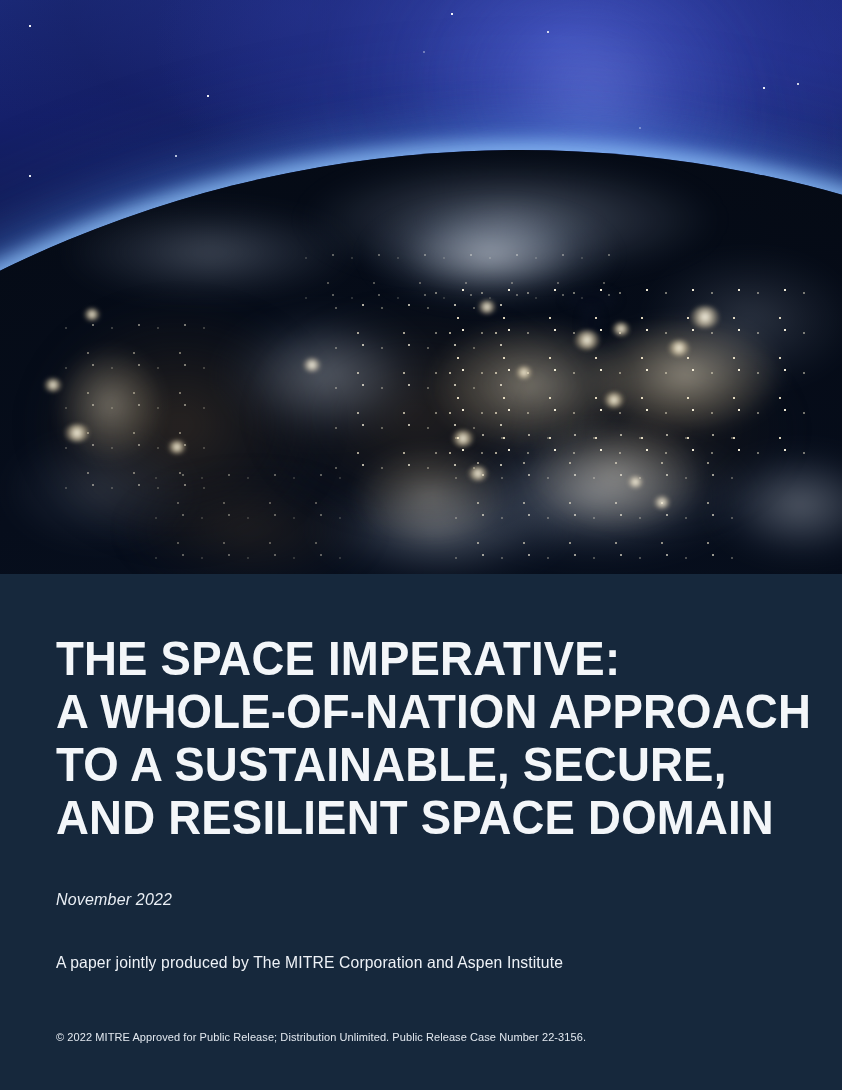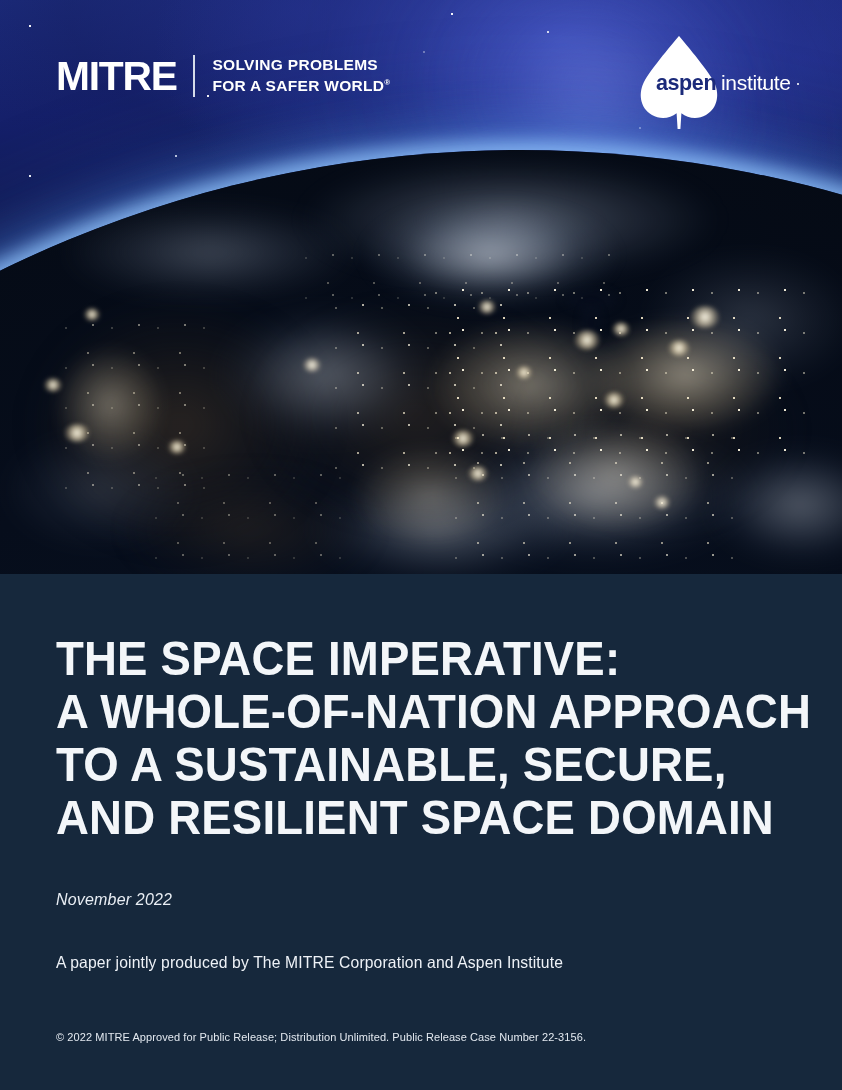--- a/index.html
+++ b/index.html
@@ -391,44 +391,20 @@
       <div class="bigcity" style="left:64px;  top:424px; width:26px; height:18px;"></div>
       <div class="bigcity" style="left:44px; top:378px; width:18px; height:14px;"></div>
       <div class="bigcity" style="left:84px;  top:308px; width:16px; height:13px;"></div>
       <div class="bigcity" style="left:168px; top:440px; width:18px; height:14px;"></div>
       <div class="bigcity" style="left:654px; top:496px; width:16px; height:13px;"></div>
       <div class="bigcity" style="left:628px; top:476px; width:15px; height:12px;"></div>
       <div class="bigcity" style="left:612px; top:322px; width:18px; height:14px;"></div>
       <div class="bigcity" style="left:516px; top:366px; width:16px; height:13px;"></div>
     </div>
 
-    <div id="logo-row">
-
-      <div id="mitre-logo">
-        <div class="mitre-word">MITRE</div>
-        <div class="mitre-divider"></div>
-        <div class="mitre-tag">
-          <span>SOLVING PROBLEMS</span><br>
-          <span>FOR A SAFER WORLD</span><sup>®</sup>
-        </div>
-      </div>
-
-      <div id="aspen-logo">
-        <svg width="180" height="98" viewBox="0 0 180 98" xmlns="http://www.w3.org/2000/svg">
-
-          <g>
-            <path d="M47 4 C47 4 22 33 13 48 C5.5 61 8 76 20 83 C28 87.6 38 86.6 44.6 81.2 L45.6 97 L48.4 97 L49.4 81.2 C56 86.6 66 87.6 74 83 C86 76 88.5 61 81 48 C72 33 47 4 47 4 Z" fill="#ffffff"></path>
-          </g>
-
-          <text x="24" y="58" font-family="Liberation Sans, sans-serif" font-size="21.5" font-weight="700" fill="#1b2a7a" letter-spacing="-0.4">aspen</text>
-          <text x="89" y="58" font-family="Liberation Sans, sans-serif" font-size="21" font-weight="400" fill="#ffffff" letter-spacing="-0.3">institute</text>
-        </svg>
-      </div>
-
-    </div>
   </div>
 
   <div id="panel">
 
     <div id="doc-title">
       <span class="tline">THE SPACE IMPERATIVE:</span>
       <span class="tline">A WHOLE-OF-NATION APPROACH</span>
       <span class="tline">TO A SUSTAINABLE, SECURE,</span>
       <span class="tline">AND RESILIENT SPACE DOMAIN</span>
     </div>

